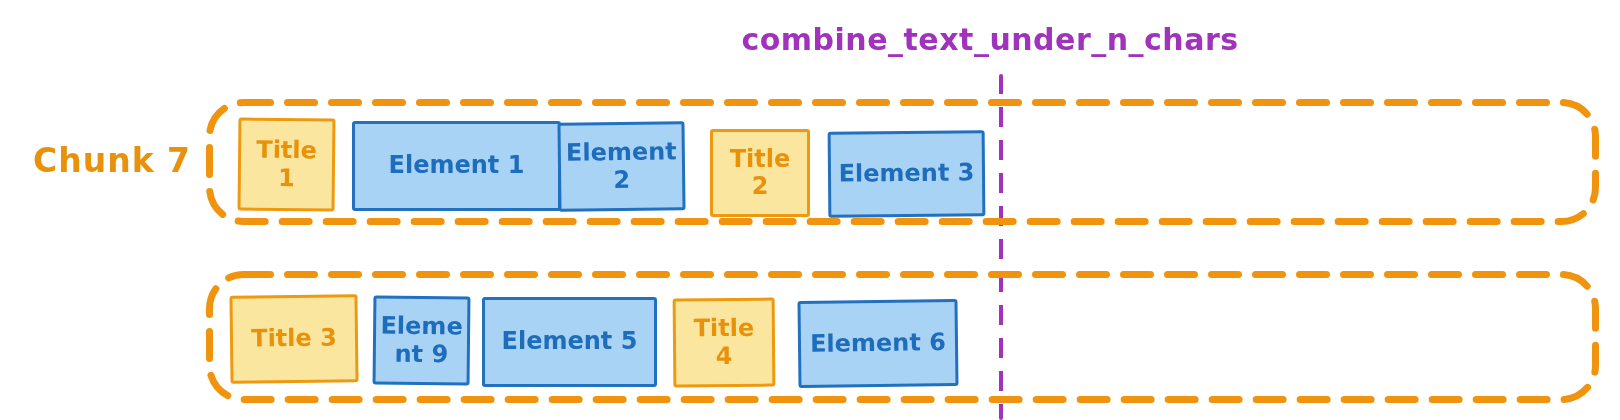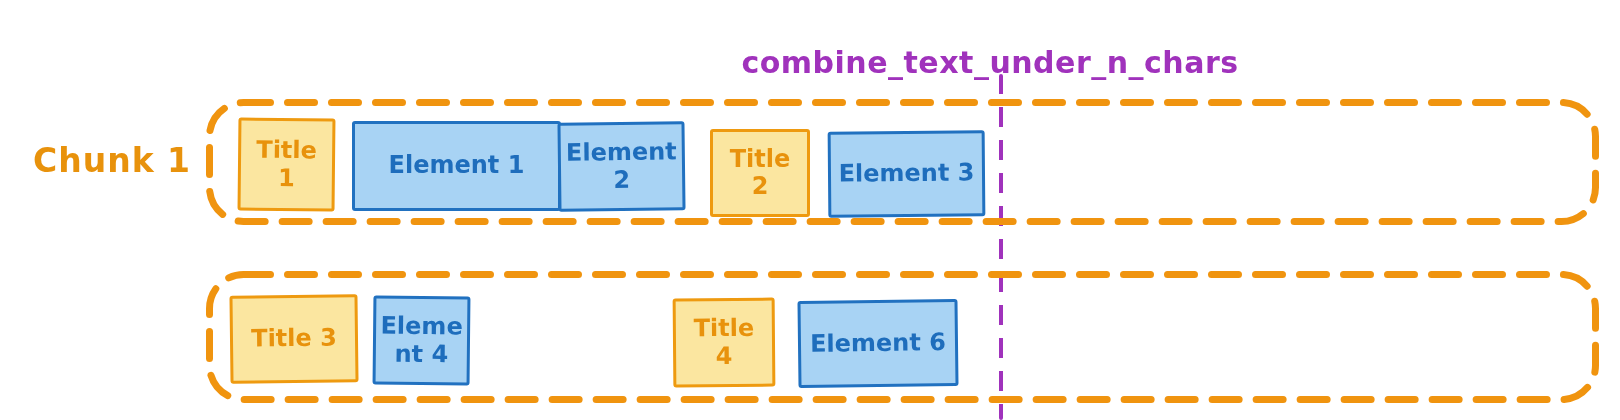--- a/index.html
+++ b/index.html
@@ -2,21 +2,21 @@
 <html><head>
 <meta charset="utf-8">
 <style>
   html,body{margin:0;padding:0;background:#ffffff;}
   .stage{
     position:relative;width:1620px;height:420px;overflow:hidden;
     font-family:"DejaVu Sans", sans-serif;background:#ffffff;
   }
   .title{
     position:absolute;left:700px;top:22px;width:580px;text-align:center;
-    font-size:30px;font-weight:bold;letter-spacing:.5px;color:#A032BC;margin-top:23px;
+    font-size:30px;font-weight:bold;letter-spacing:.5px;color:#A032BC;
   }
   .vline{
     position:absolute;left:999px;top:74px;width:4px;height:346px;
     background:repeating-linear-gradient(180deg,#A032BC 0 20px,transparent 20px 33px);
     border-radius:2px;
   }
   .chunk-label{
     position:absolute;left:22px;width:180px;text-align:center;
     font-size:33px;font-weight:bold;color:#E8920C;letter-spacing:1px;
   }
@@ -39,21 +39,21 @@
 </style>
 </head>
 <body>
 
 <div class="stage">
 
   <div class="title">combine_text_under_n_chars</div>
 
   <div class="vline"></div>
 
-  <div class="chunk-label cl1">Chunk 1</div>
+  <div class="chunk-label cl1">Chunk 7</div>
   <svg class="chunk-box cb1" width="1395" height="128" viewBox="0 0 1395 128">
     <rect x="4.5" y="4.5" width="1386" height="119" rx="34" fill="none" stroke="#F0940F" stroke-width="7" stroke-dasharray="27 17" stroke-linecap="round"></rect>
   </svg>
 
   <div class="box yellow r-b" style="left:238px;top:118px;width:97px;height:93px">
     <span>Title</span>
     <span>1</span>
   </div>
   <div class="box blue" style="left:352px;top:121px;width:209px;height:90px">
     <span>Element 1</span>
@@ -75,21 +75,25 @@
   <svg class="chunk-box cb2" width="1395" height="134" viewBox="0 0 1395 134">
     <rect x="4.5" y="4.5" width="1386" height="125" rx="34" fill="none" stroke="#F0940F" stroke-width="7" stroke-dasharray="27 17" stroke-linecap="round"></rect>
   </svg>
 
   <div class="box yellow r-a" style="left:230px;top:295px;width:128px;height:88px">
     <span>Title 3</span>
     <span></span>
   </div>
   <div class="box blue r-b" style="left:373px;top:296px;width:97px;height:89px">
     <span>Eleme</span>
-    <span>nt 4</span>
+    <span>nt 9</span>
+  </div>
+  <div class="box blue" style="left:482px;top:297px;width:175px;height:90px">
+    <span>Element 5</span>
+    <span></span>
   </div>
   <div class="box yellow r-c" style="left:673px;top:298px;width:102px;height:89px">
     <span>Title</span>
     <span>4</span>
   </div>
   <div class="box blue r-a" style="left:798px;top:300px;width:160px;height:87px">
     <span>Element 6</span>
     <span></span>
   </div>
 

